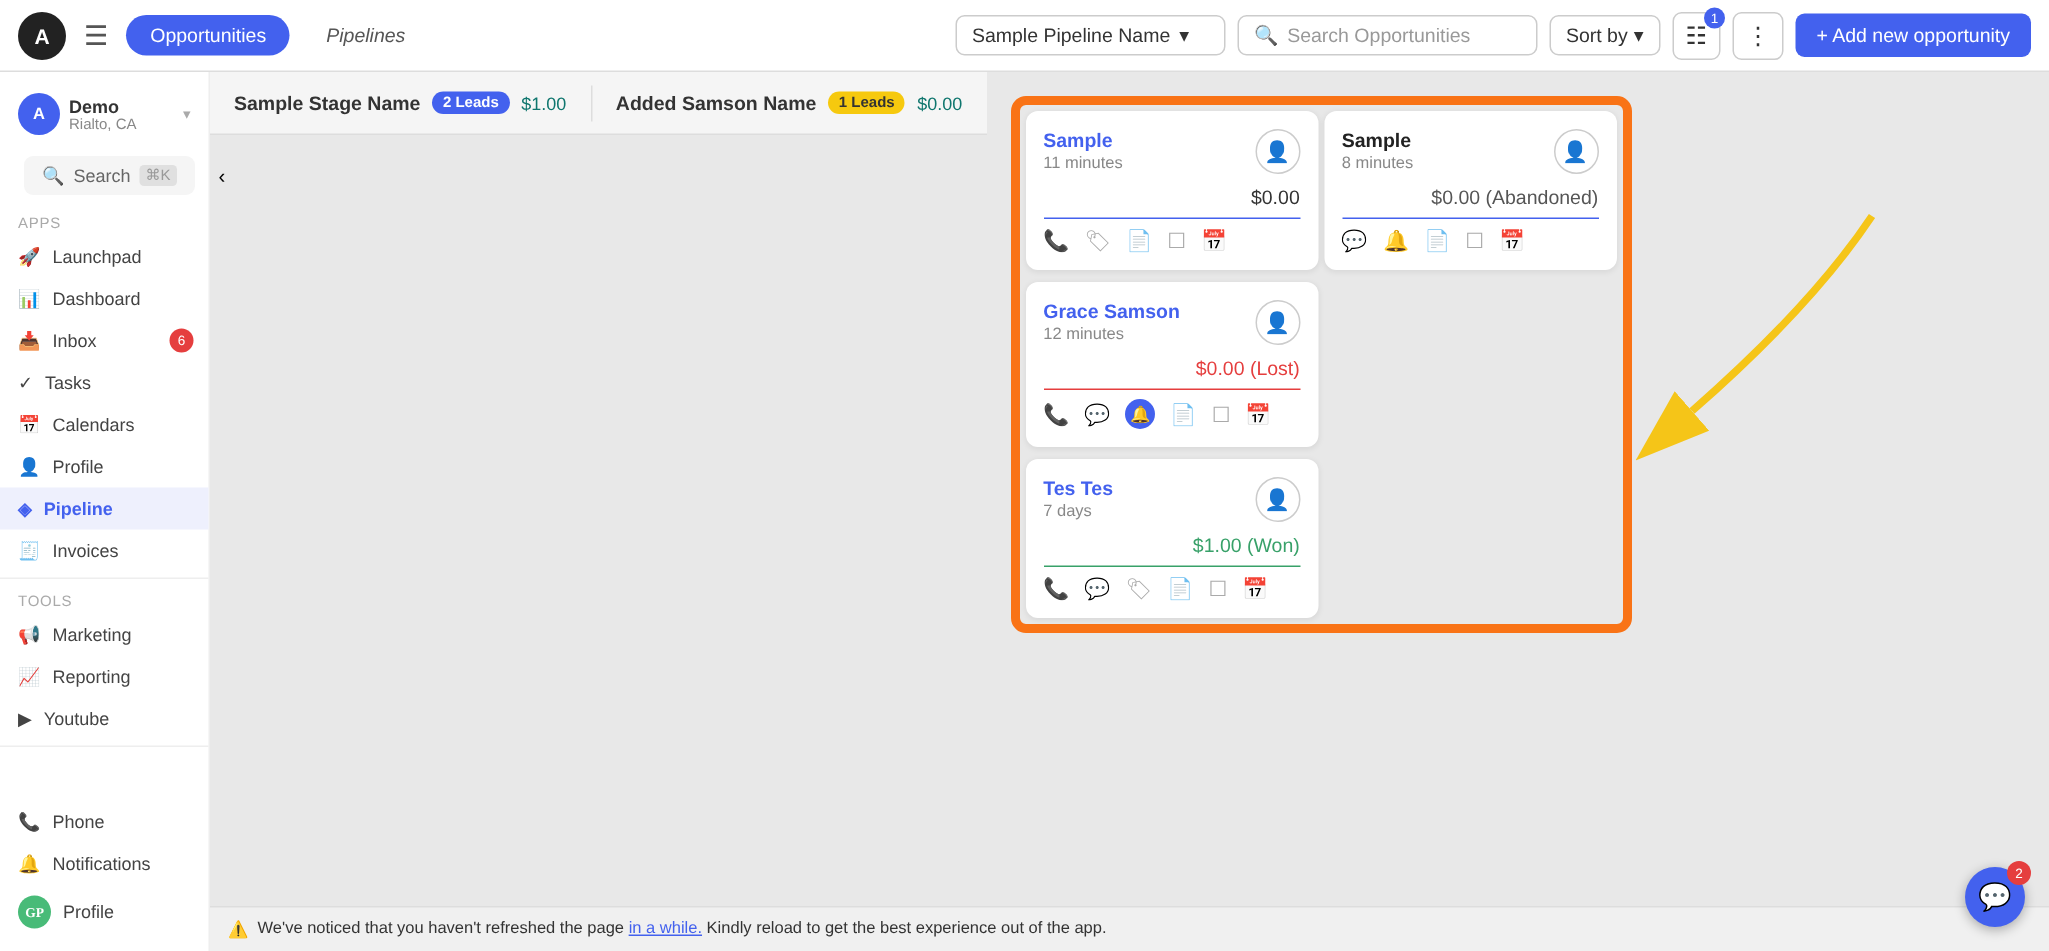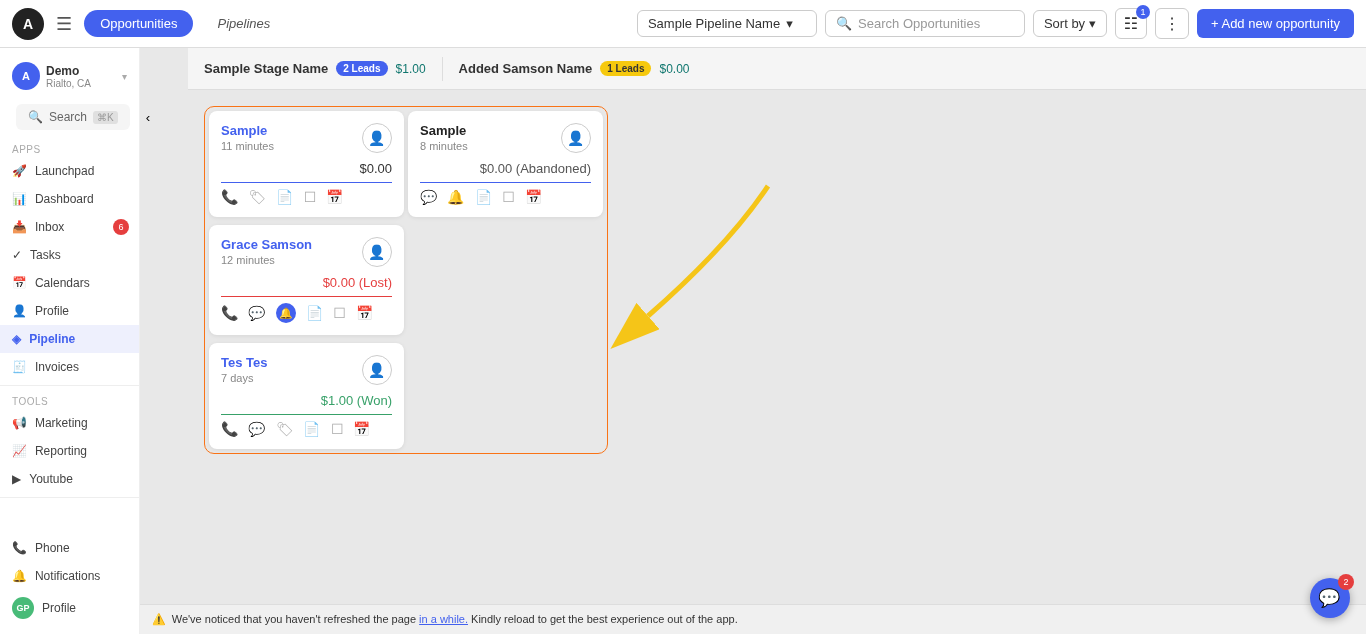--- a/index.html
+++ b/index.html
@@ -82,24 +82,24 @@
     }
     .sidebar-item.active { background: #eef0fd; color: #4361ee; font-weight: 600; }
     .sidebar-item .badge {
       position: absolute; right: 10px; background: #e53e3e; color: #fff;
       border-radius: 50%; width: 16px; height: 16px; font-size: 9px;
       display: flex; align-items: center; justify-content: center;
     }
     .sidebar-divider { height: 1px; background: #eee; margin: 4px 0; }
     .sidebar-bottom { margin-top: auto; }
     .sidebar-avatar-item { display: flex; align-items: center; gap: 8px; padding: 7px 12px; cursor: pointer; font-size: 12px; color: #444; }
-    .gp-avatar { width: 22px; height: 22px; border-radius: 50%; background: #48bb78; color: #fff; font-size: 9px; display: flex; align-items: center; justify-content: center; font-weight: 700; }
-
-    
-    .content-area { flex: 1; display: flex; flex-direction: column; overflow: hidden; position: relative; padding-left: 48px; }
+    .gp-avatar { width: 22px; height: 22px; border-radius: 50%; background: #48bb78; color: #fff; font-size: 9px; display: flex; align-items: center; justify-content: center; font-weight: 700; font-family: Liberation Serif, serif; }
+
+    
+    .content-area { flex: 1; display: flex; flex-direction: row; overflow: hidden; position: relative; }
 
     
     .stage-header-row {
       display: flex; align-items: center; padding: 0 16px; height: 42px;
       background: #f5f5f5; border-bottom: 1px solid #ddd; gap: 0;
     }
     .stage-header { display: flex; align-items: center; gap: 8px; min-width: 200px; }
     .stage-name { font-size: 13px; font-weight: 600; color: #333; }
     .stage-badge {
       font-size: 10px; font-weight: 700; padding: 2px 7px; border-radius: 10px;
@@ -108,21 +108,21 @@
     .stage-badge.blue { background: #4361ee; }
     .stage-badge.yellow { background: #f6c90e; color: #333; }
     .stage-amount { font-size: 12px; color: #0f766e; }
     .stage-sep { width: 1px; background: #ddd; height: 24px; margin: 0 16px; }
 
     
     .kanban-area { display: flex; gap: 0; overflow-x: auto; padding: 16px; flex: 1; align-items: flex-start; }
 
     
     .highlight-box {
-      border: 1px solid #f97316; border-radius: 10px; padding: 4px;
+      border: 6px solid #f97316; border-radius: 10px; padding: 4px;
       display: flex; gap: 4px; background: transparent;
     }
 
     .kanban-col { width: 195px; min-width: 195px; display: flex; flex-direction: column; gap: 8px; }
 
     .kanban-card {
       background: #fff; border-radius: 8px; padding: 12px;
       box-shadow: 0 1px 4px rgba(0,0,0,0.08); position: relative;
     }
     .card-header { display: flex; justify-content: space-between; align-items: flex-start; }

